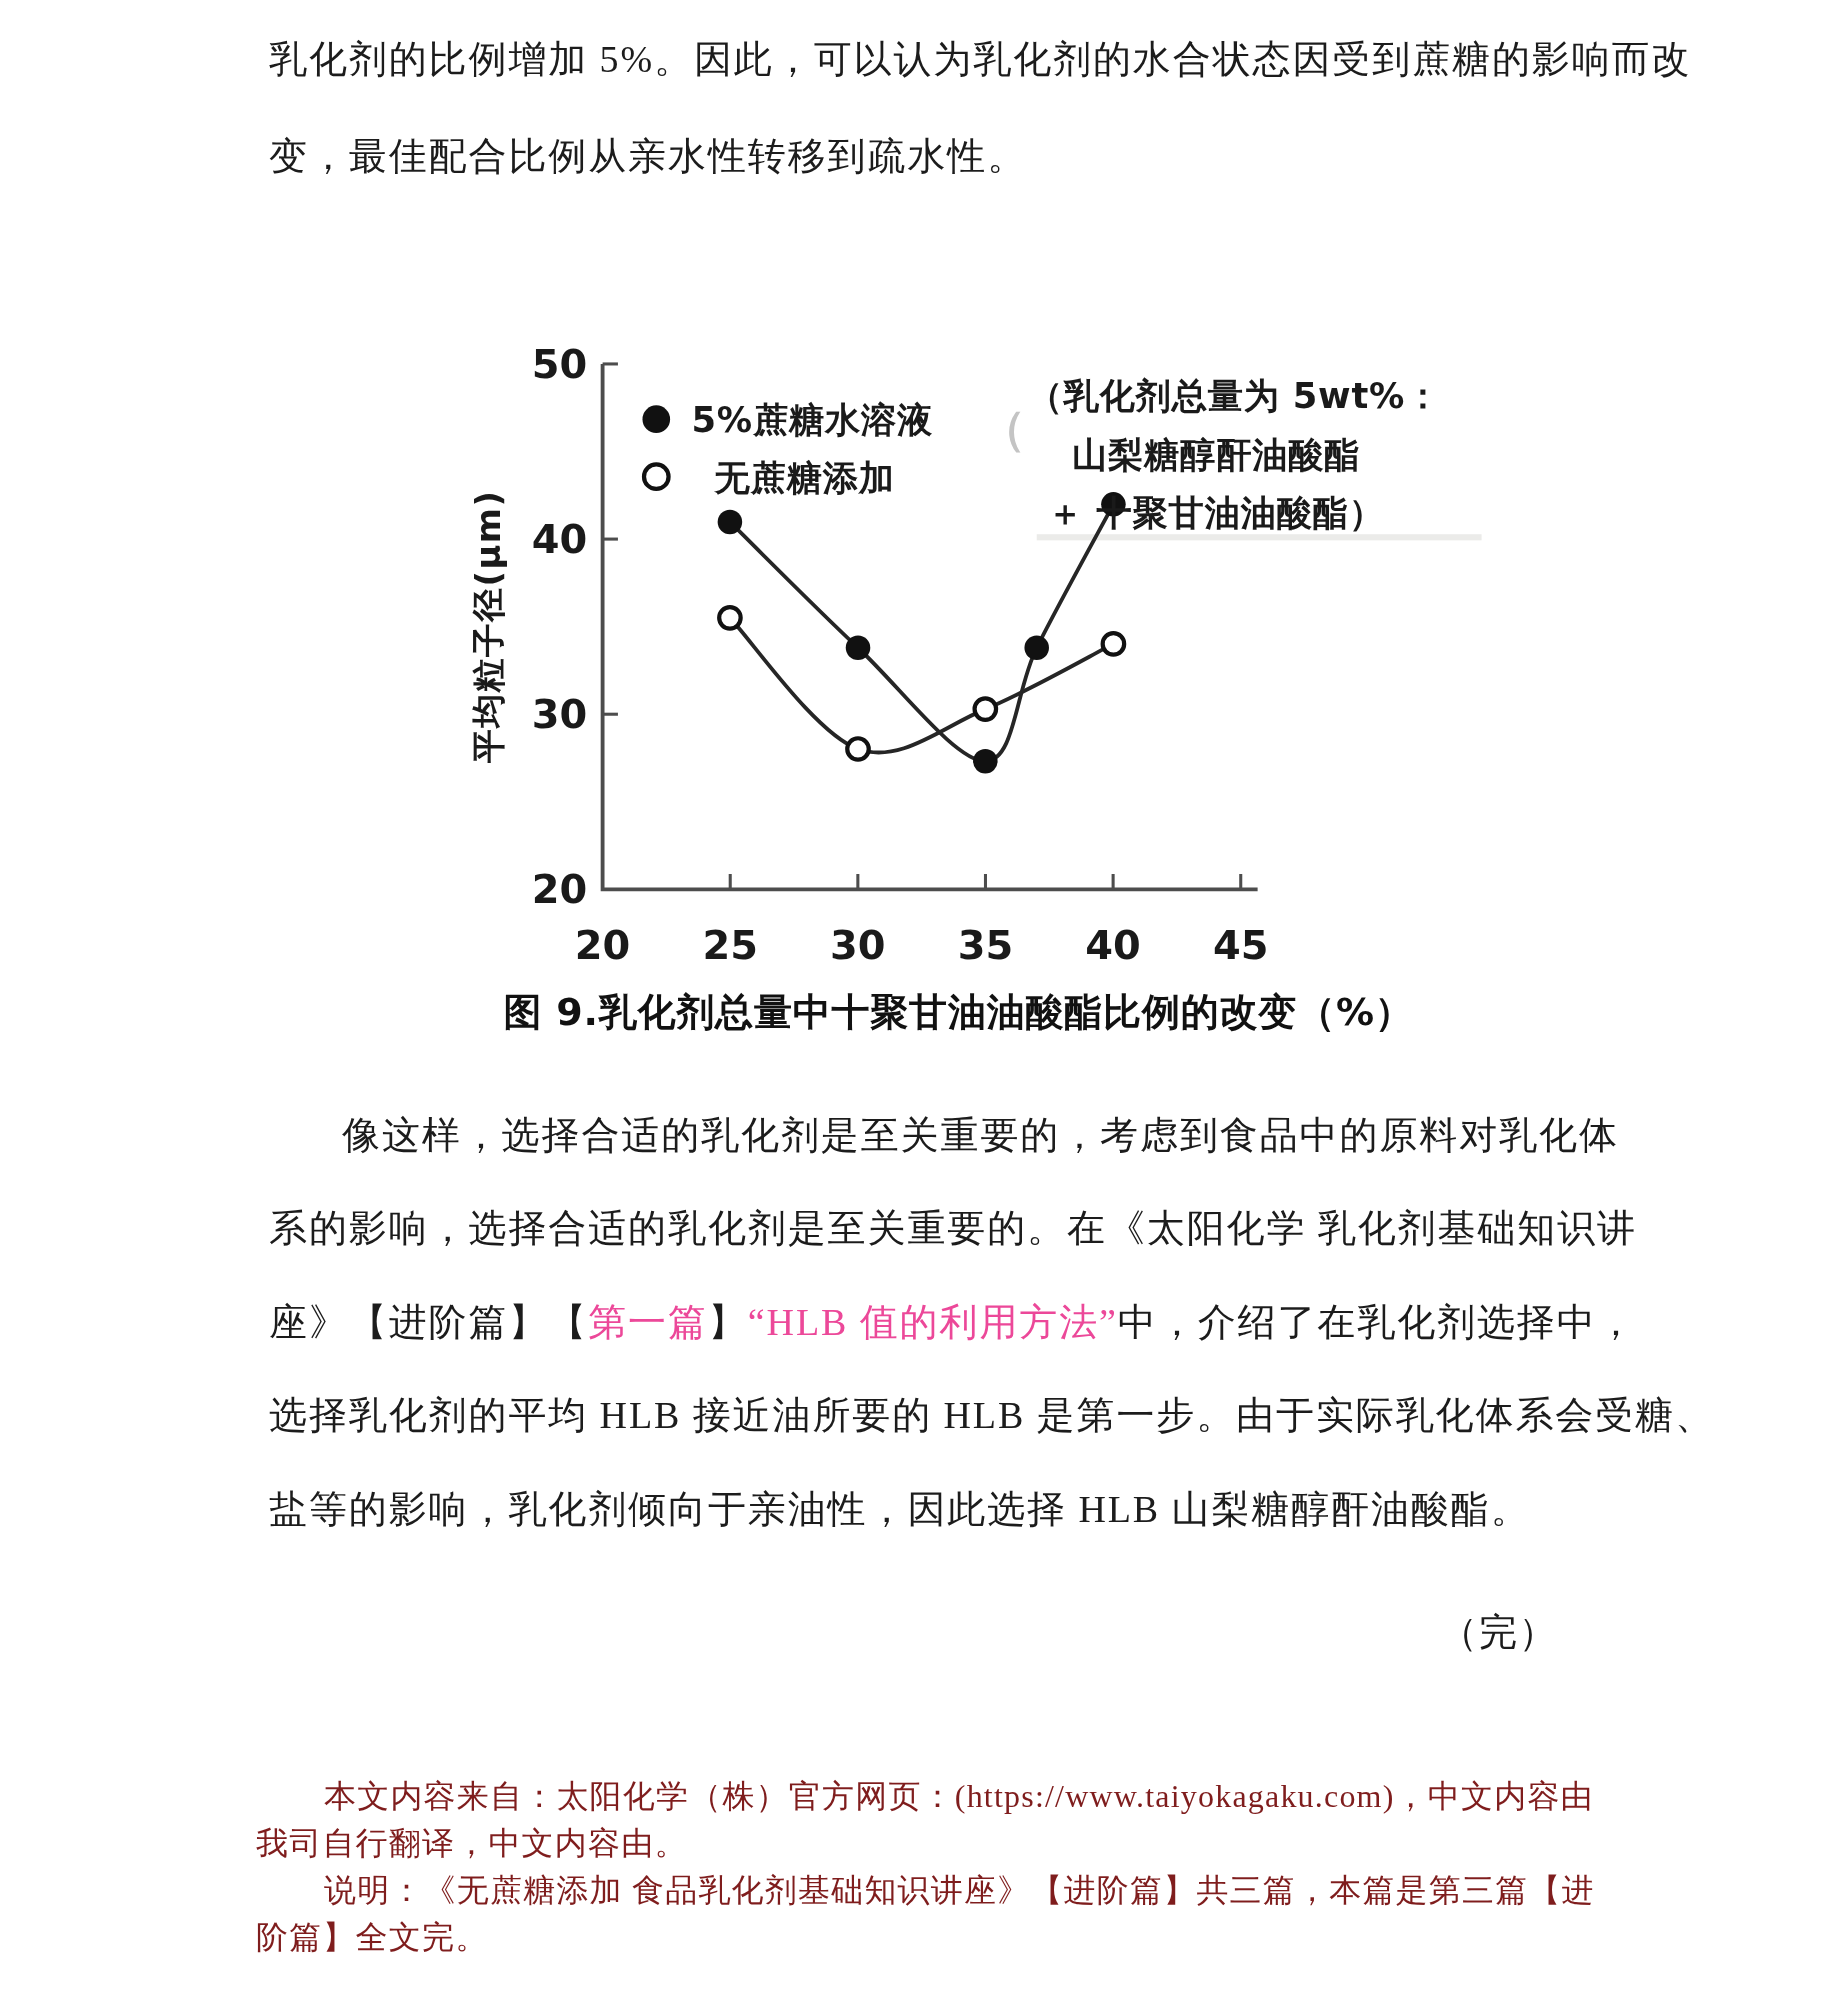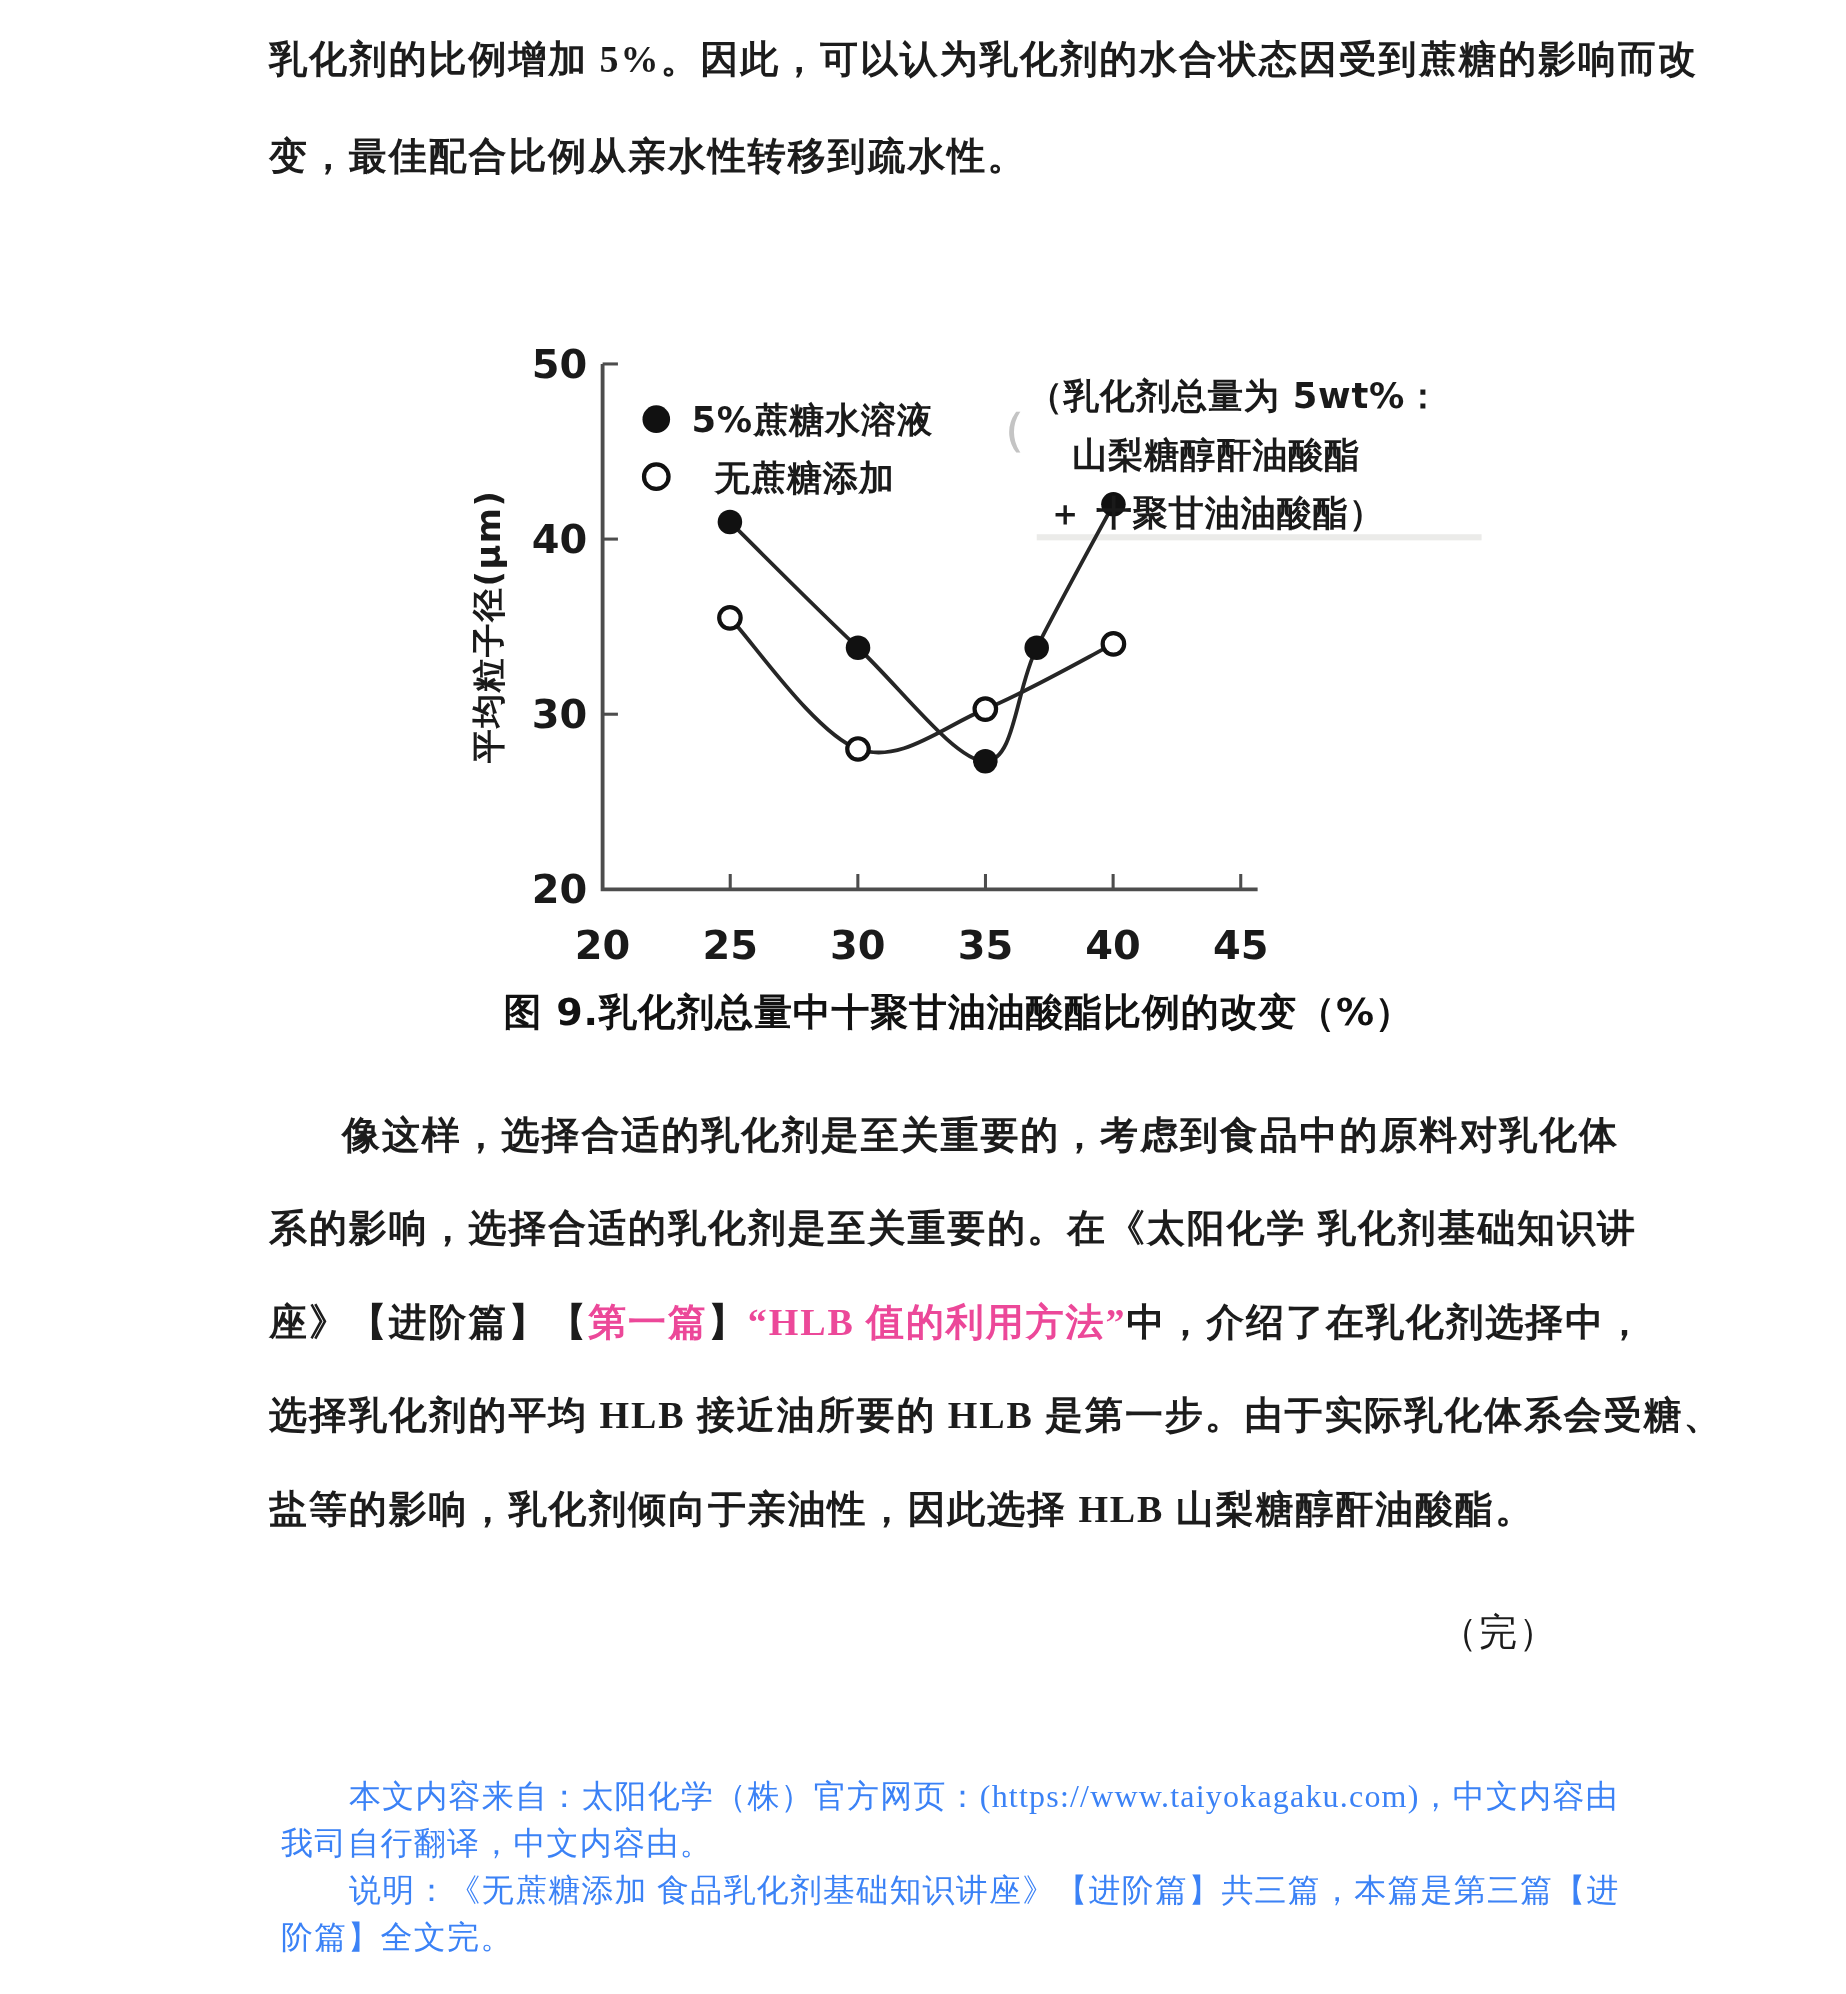--- a/index.html
+++ b/index.html
@@ -4,30 +4,30 @@
 <style>
   html,body{margin:0;padding:0;}
   body{
     width:1846px;height:1995px;position:relative;background:#ffffff;
     font-family:"Liberation Serif","DejaVu Serif",serif;
     color:#1c1c1c;overflow:hidden;
   }
   .bline{
     position:absolute;left:269px;width:1458px;
     font-size:38px;letter-spacing:1.9px;line-height:1.2;
-    white-space:nowrap;color:#1c1c1c;font-weight:bold;
+    white-space:nowrap;color:#1c1c1c;
   }
   .indent2{padding-left:73px;}
   .graytxt{color:#ec4899;}
   .endmark{
     position:absolute;right:288px;font-size:38px;letter-spacing:1.5px;
   }
   .fline{
-    position:absolute;left:281px;width:1458px;
-    font-size:32px;letter-spacing:1.2px;white-space:nowrap;color:#3b82f6;
+    position:absolute;left:256px;width:1458px;
+    font-size:32px;letter-spacing:1.2px;white-space:nowrap;color:#7f1d1d;
   }
   .findent{padding-left:68px;}
   #figure-area{position:absolute;left:420px;top:321px;width:1304px;height:767px;}
   #figure-svg{width:100%;height:100%;display:block;}
   #figure-caption{
     position:absolute;left:38px;top:987px;width:1841px;text-align:center;
     font-family:"DejaVu Sans","Liberation Sans",sans-serif;
     font-weight:bold;font-size:38px;letter-spacing:0.8px;color:#111;
   }
 </style>

